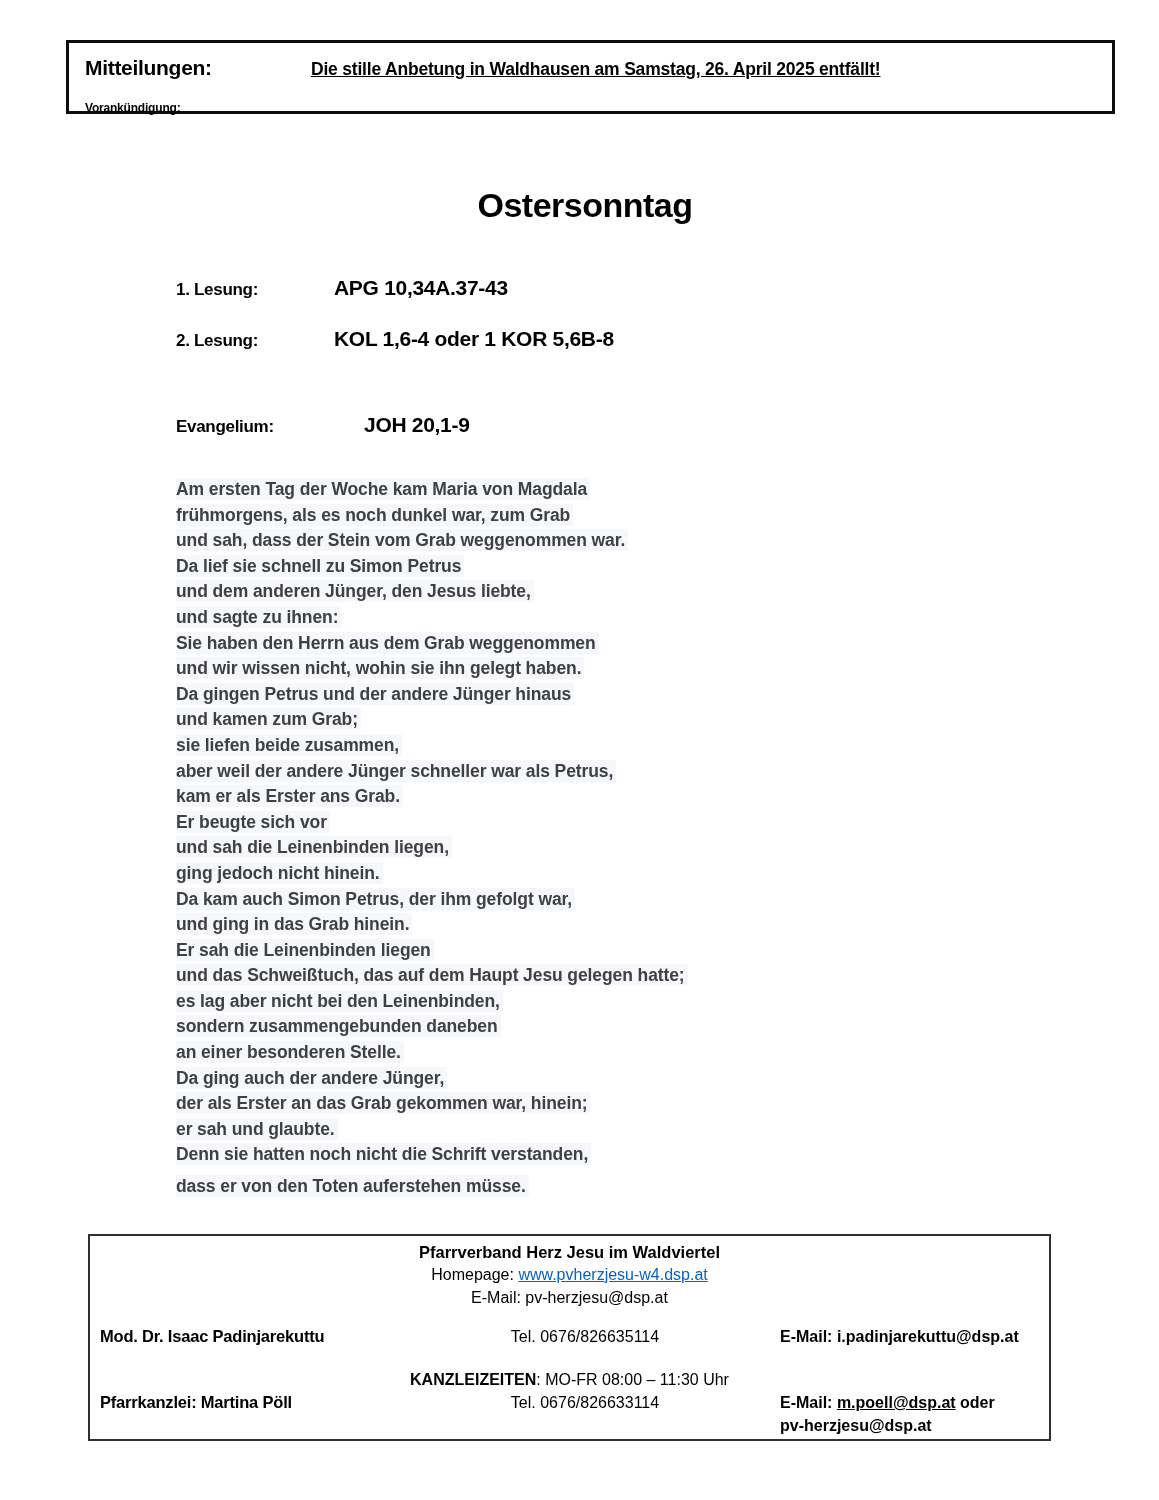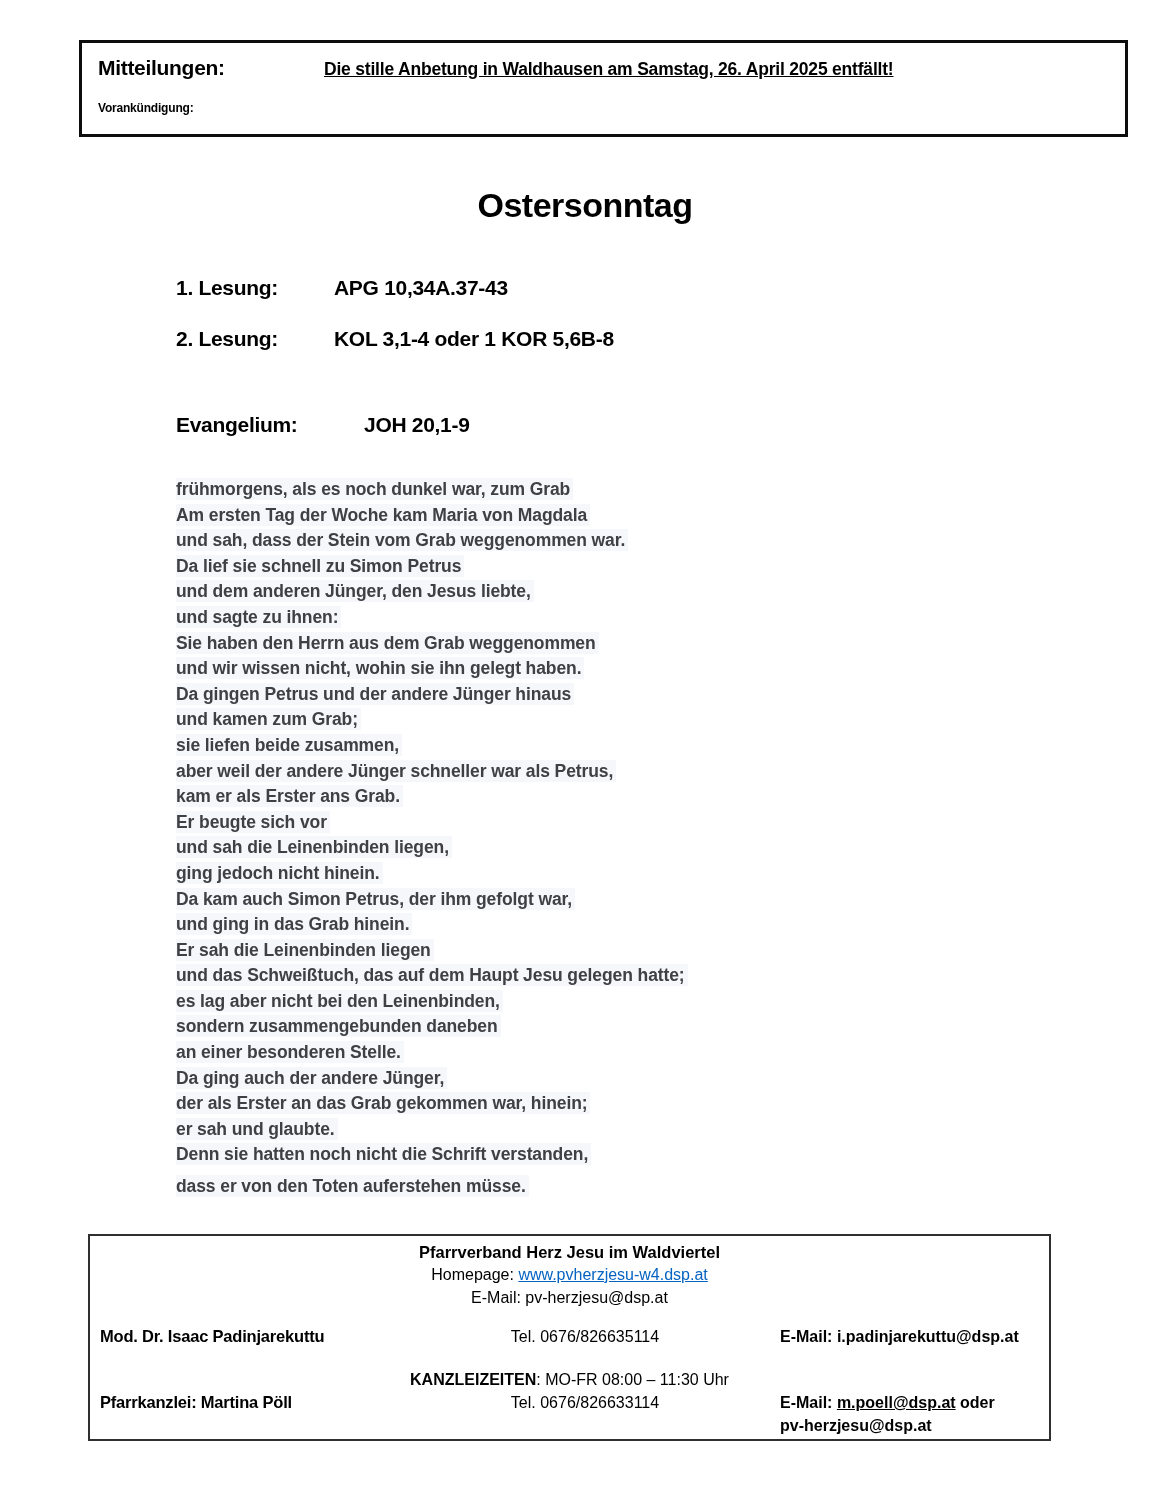--- a/index.html
+++ b/index.html
@@ -9,25 +9,24 @@
     font-family: "Liberation Sans", "DejaVu Sans", sans-serif;
     color: #000000;
     overflow: hidden;
     position: relative;
   }
 
   
   .notice-box {
     position: absolute;
     left: 66px; top: 40px;
-    width: 1049px; height: 97px;
+    width: 1049px; height: 74px;
     border: 3px solid #0d0d0d;
     padding: 13px 16px 10px 16px;
     background: #ffffff;
-    margin-left: 13px;
   }
   .notice-row { display: flex; align-items: baseline; }
   .notice-label {
     font-size: 21px; font-weight: bold;
     width: 226px; flex: 0 0 226px;
     letter-spacing: -0.3px;
   }
   .notice-text { font-size: 17.5px; font-weight: bold; letter-spacing: -0.2px; text-decoration: underline; }
   .notice-sublabel {
     font-size: 12px; font-weight: bold; letter-spacing: -0.2px;
@@ -40,21 +39,21 @@
     left: 0; top: 186px; width: 1170px;
     text-align: center;
     font-size: 34px; font-weight: bold;
     letter-spacing: -0.5px;
   }
 
   
   .readings { position: absolute; left: 176px; top: 276px; }
   .reading-row { display: flex; align-items: baseline; margin-bottom: 27px; }
   .reading-label {
-    font-size: 21px; font-weight: bold;
+    font-size: 17px; font-weight: bold;
     width: 158px; flex: 0 0 158px;
     letter-spacing: -0.3px;
   }
   .reading-value { font-size: 21px; font-weight: bold; letter-spacing: -0.3px; }
 
   .gospel-heading {
     position: absolute; left: 176px; top: 413px;
     display: flex; align-items: baseline;
   }
   .gospel-heading .reading-label { width: 188px; flex: 0 0 188px; }
@@ -115,32 +114,32 @@
 
 <div class="doc-title">Ostersonntag</div>
 
 <div class="readings">
   <div class="reading-row">
     <span class="reading-label">1. Lesung:</span>
     <span class="reading-value">APG 10,34A.37-43</span>
   </div>
   <div class="reading-row">
     <span class="reading-label">2. Lesung:</span>
-    <span class="reading-value">KOL 3,1-4 oder 1 KOR 5,6B-8</span>
+    <span class="reading-value">KOL 1,6-4 oder 1 KOR 5,6B-8</span>
   </div>
 </div>
 
 <div class="gospel-heading">
   <span class="reading-label">Evangelium:</span>
   <span class="reading-value">JOH 20,1-9</span>
 </div>
 
 <div class="gospel-text" id="gospel-lines">
+    <div class="gospel-line"><span>Am ersten Tag der Woche kam Maria von Magdala</span></div>
     <div class="gospel-line"><span>frühmorgens, als es noch dunkel war, zum Grab</span></div>
-    <div class="gospel-line"><span>Am ersten Tag der Woche kam Maria von Magdala</span></div>
     <div class="gospel-line"><span>und sah, dass der Stein vom Grab weggenommen war.</span></div>
     <div class="gospel-line"><span>Da lief sie schnell zu Simon Petrus</span></div>
     <div class="gospel-line"><span>und dem anderen Jünger, den Jesus liebte,</span></div>
     <div class="gospel-line"><span>und sagte zu ihnen:</span></div>
     <div class="gospel-line"><span>Sie haben den Herrn aus dem Grab weggenommen</span></div>
     <div class="gospel-line"><span>und wir wissen nicht, wohin sie ihn gelegt haben.</span></div>
     <div class="gospel-line"><span>Da gingen Petrus und der andere Jünger hinaus</span></div>
     <div class="gospel-line"><span>und kamen zum Grab;</span></div>
     <div class="gospel-line"><span>sie liefen beide zusammen,</span></div>
     <div class="gospel-line"><span>aber weil der andere Jünger schneller war als Petrus,</span></div>

